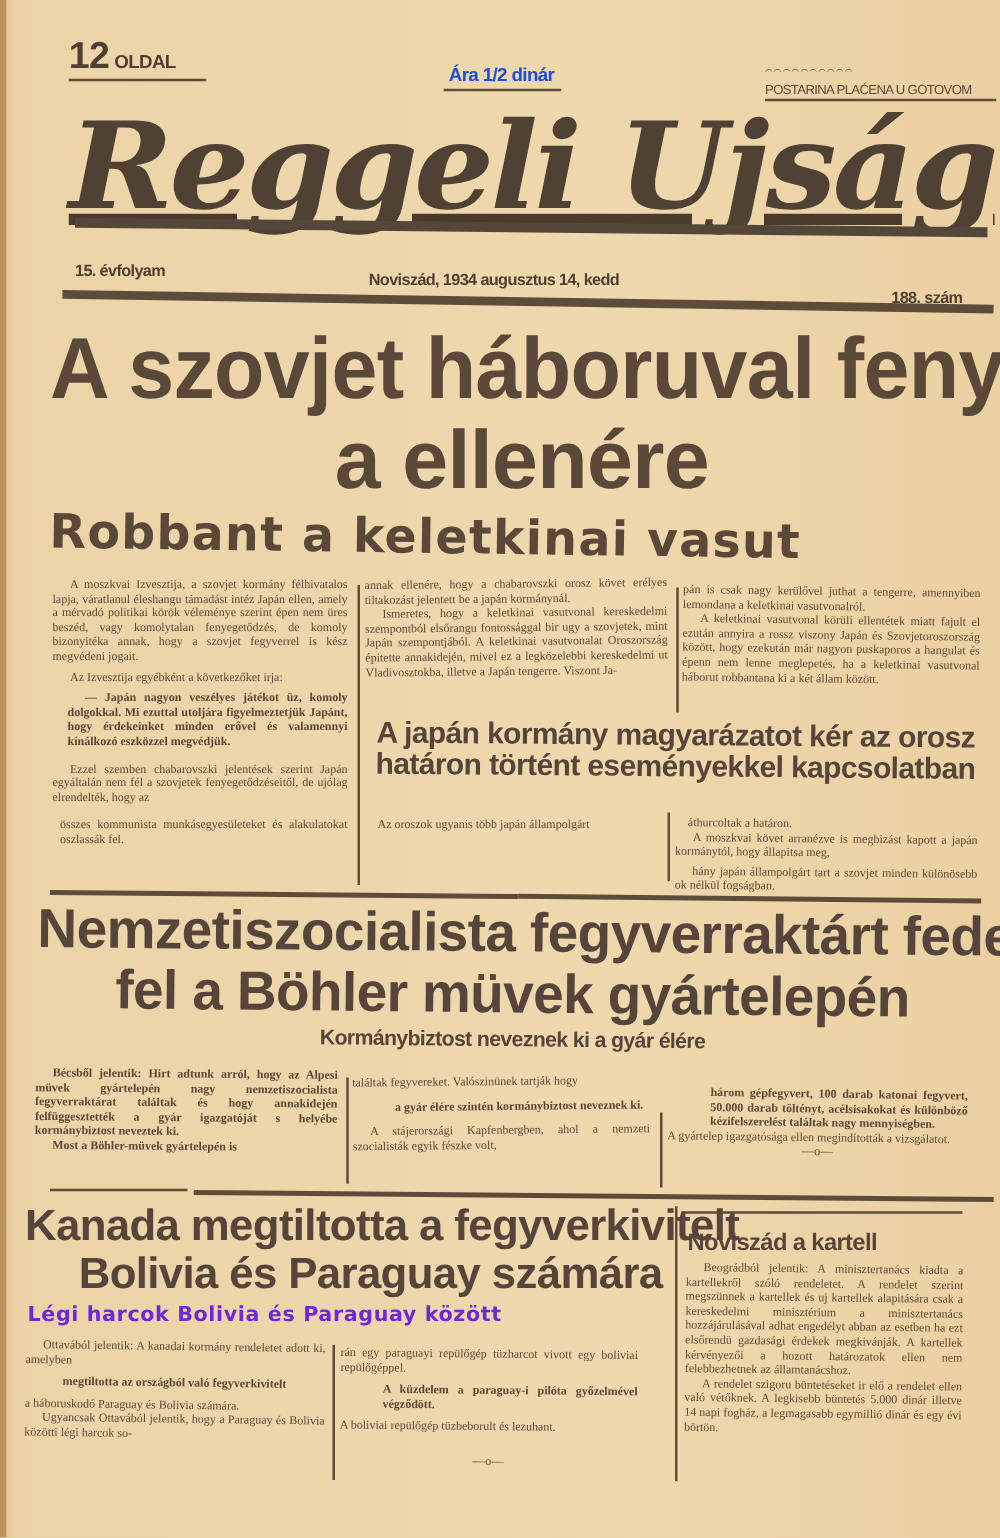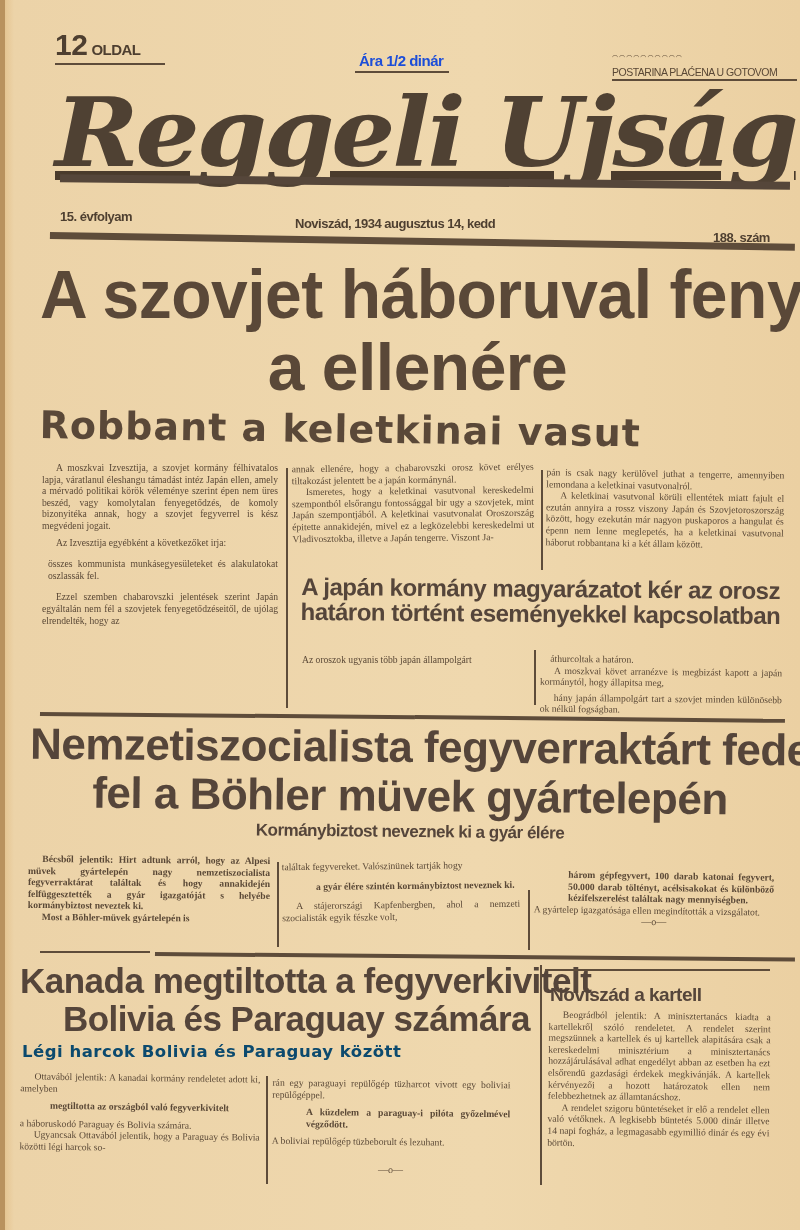--- a/index.html
+++ b/index.html
@@ -49,22 +49,23 @@
 <div class="abs cond" style="left:713px;top:230px;font-size:13px;color:#4e3f30;">188. szám</div>
 <div class="abs rule" style="left:50px;top:232px;width:745px;height:7px;transform:rotate(0.9deg);transform-origin:left top;"></div>
 
 <div class="abs cond head-big center" style="left:40px;top:255px;width:755px;font-size:66px;line-height:74px;transform:scaleY(1.05);">A szovjet háboruval fenyegeti</div>
 <div class="abs cond head-big center" style="left:40px;top:330px;width:755px;font-size:66px;line-height:74px;">a ellenére</div>
 <div class="abs heavy" style="left:40px;top:402px;width:760px;font-size:38px;line-height:46px;color:#5a4838;white-space:nowrap;letter-spacing:1px;transform:rotate(0.8deg);transform-origin:left top;">Robbant a keletkinai vasut</div>
 
 <div class="abs body" style="left:42px;top:462px;width:236px;">
   <p>A moszkvai Izvesztija, a szovjet kormány félhivatalos lapja, váratlanul éleshangu támadást intéz Japán ellen, amely a mérvadó politikai körök véleménye szerint épen nem üres beszéd, vagy komolytalan fenyegetődzés, de komoly bizonyitéka annak, hogy a szovjet fegyverrel is kész megvédeni jogait.</p>
   <p style="margin-top:5px;">Az Izvesztija egyébként a következőket irja:</p>
+  <p style="margin:5px 0 0 12px;font-weight:bold;">— Japán nagyon veszélyes játékot üz, komoly dolgokkal. Mi ezuttal utoljára figyelmeztetjük Japánt, hogy érdekeinket minden erővel és valamennyi kínálkozó eszközzel megvédjük.</p>
+  <p style="margin-top:10px;">Ezzel szemben chabarovszki jelentések szerint Japán egyáltalán nem fél a szovjetek fenyegetődzéseitől, de ujólag elrendelték, hogy az</p>
   <p style="margin-top:10px;text-indent:0;padding-left:6px;">összes kommunista munkásegyesületeket és alakulatokat oszlassák fel.</p>
-  <p style="margin-top:10px;">Ezzel szemben chabarovszki jelentések szerint Japán egyáltalán nem fél a szovjetek fenyegetődzéseitől, de ujólag elrendelték, hogy az</p>
 </div>
 <div class="abs vrule" style="left:286px;top:468px;height:240px;"></div>
 <div class="abs body" style="left:292px;top:462px;width:242px;transform:rotate(-0.6deg);">
   <p style="text-indent:0;">annak ellenére, hogy a chabarovszki orosz követ erélyes tiltakozást jelentett be a japán kormánynál.</p>
   <p>Ismeretes, hogy a keletkinai vasutvonal kereskedelmi szempontból elsőrangu fontossággal bir ugy a szovjetek, mint Japán szempontjából. A keletkinai vasutvonalat Oroszország épitette annakidején, mivel ez a legközelebbi kereskedelmi ut Vladivosztokba, illetve a Japán tengerre. Viszont Ja-</p>
 </div>
 <div class="abs vrule" style="left:541px;top:470px;height:100px;"></div>
 <div class="abs body" style="left:546px;top:468px;width:238px;transform:rotate(0.8deg);">
   <p style="text-indent:0;">pán is csak nagy kerülővel juthat a tengerre, amennyiben lemondana a keletkinai vasutvonalról.</p>
   <p>A keletkinai vasutvonal körüli ellentétek miatt fajult el ezután annyira a rossz viszony Japán és Szovjetoroszország között, hogy ezekután már nagyon puskaporos a hangulat és épenn nem lenne meglepetés, ha a keletkinai vasutvonal háborut robbantana ki a két állam között.</p>
@@ -101,21 +102,21 @@
 <div class="abs body" style="left:534px;top:870px;width:240px;transform:rotate(0.8deg);">
   <p style="margin-left:34px;font-weight:bold;text-indent:0;">három gépfegyvert, 100 darab katonai fegyvert, 50.000 darab töltényt, acélsisakokat és különböző kézifelszerelést találtak nagy mennyiségben.</p>
   <p style="text-indent:0;">A gyártelep igazgatósága ellen megindították a vizsgálatot.</p>
   <div class="sep">—o—</div>
 </div>
 <div class="abs rule" style="left:40px;top:951px;width:110px;height:2px;"></div>
 <div class="abs rule" style="left:155px;top:952px;width:640px;height:4px;transform:rotate(0.5deg);transform-origin:left top;"></div>
 
 <div class="abs cond" style="left:20px;top:962px;width:510px;font-size:35px;line-height:38px;color:#55453a;white-space:nowrap;text-align:right;">Kanada megtiltotta a fegyverkivitelt</div>
 <div class="abs cond" style="left:20px;top:1000px;width:510px;font-size:35px;line-height:38px;color:#55453a;white-space:nowrap;text-align:right;">Bolivia és Paraguay számára</div>
-<div class="abs heavy" style="left:22px;top:1042px;width:510px;font-size:16.5px;line-height:20px;color:#0c4a6e;white-space:nowrap;letter-spacing:0.5px;">Légi harcok Bolivia és Paraguay között</div>
+<div class="abs heavy" style="left:22px;top:1042px;width:510px;font-size:16.5px;line-height:20px;color:#6d28d9;white-space:nowrap;letter-spacing:0.5px;">Légi harcok Bolivia és Paraguay között</div>
 
 <div class="abs body" style="left:20px;top:1072px;width:240px;transform:rotate(0.8deg);">
   <p>Ottavából jelentik: A kanadai kormány rendeletet adott ki, amelyben</p>
   <p style="margin:6px 0 6px 30px;font-weight:bold;text-indent:0;">megtiltotta az országból való fegyverkivitelt</p>
   <p style="text-indent:0;">a háboruskodó Paraguay és Bolivia számára.</p>
   <p>Ugyancsak Ottavából jelentik, hogy a Paraguay és Bolivia közötti légi harcok so-</p>
 </div>
 <div class="abs vrule" style="left:266px;top:1076px;height:108px;"></div>
 <div class="abs body" style="left:272px;top:1078px;width:238px;transform:rotate(0.6deg);">
   <p style="text-indent:0;">rán egy paraguayi repülőgép tüzharcot vivott egy boliviai repülőgéppel.</p>

